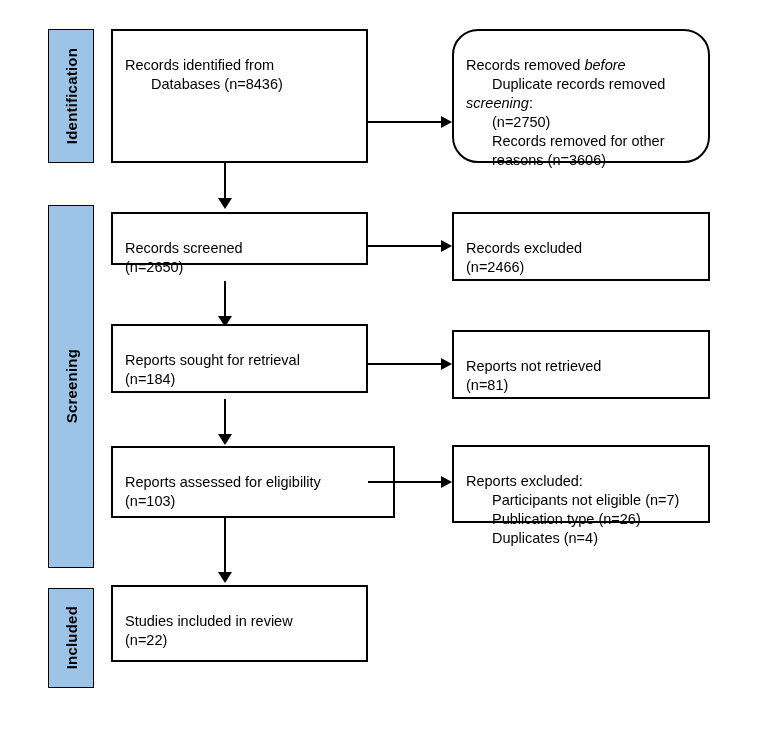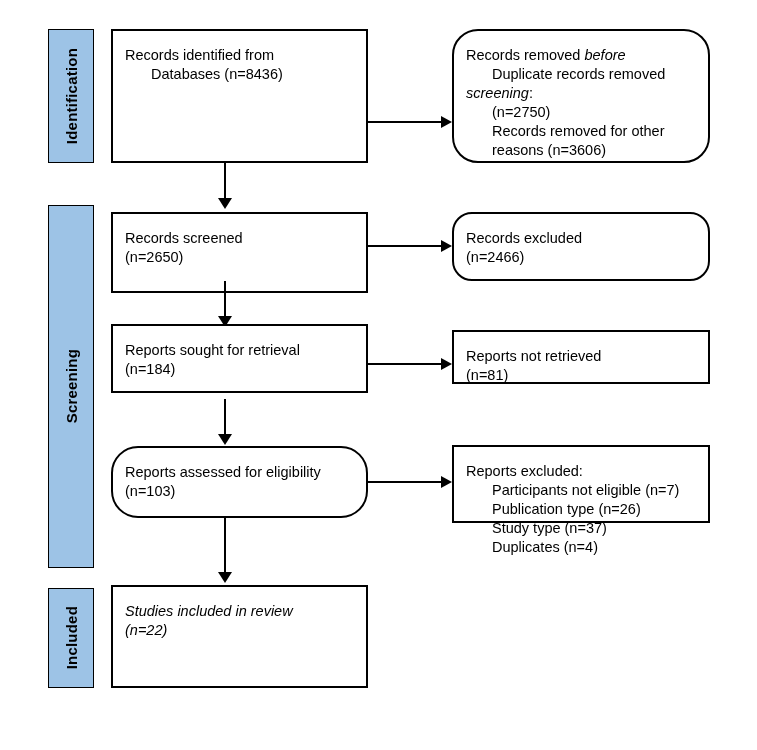--- a/index.html
+++ b/index.html
@@ -33,21 +33,21 @@
     font-weight: bold;
     color: #000000;
     letter-spacing: 0.2px;
     white-space: nowrap;
   }
   .flow-box {
     position: absolute;
     background: #ffffff;
     border: 2px solid #000000;
     box-sizing: border-box;
-    padding: 15px 12px 6px 12px;
+    padding: 25px 12px 6px 12px;
   }
   .flow-box .line {
     font-size: 14.5px;
     line-height: 19px;
     color: #000000;
     white-space: pre-wrap;
   }
   .flow-box .line.indent {
     padding-left: 26px;
   }
@@ -108,69 +108,68 @@
     <div class="line indent">Records removed for other</div>
     <div class="line indent">reasons (n=3606)</div>
   </div>
 
   <div class="conn h-line" style="left:368px; top:121px; width:75px;"></div>
   <div class="arrow-right" style="left:441px; top:116px;"></div>
 
   <div class="conn v-line" style="left:224px; top:163px; height:39px;"></div>
   <div class="arrow-down" style="left:218px; top:198px;"></div>
 
-  <div class="flow-box" style="left:111px; top:212px; width:257px; height:81px;">
+  <div class="flow-box" style="left:111px; top:212px; width:257px; height:53px;">
     <div class="line">Records screened</div>
     <div class="line">(n=2650)</div>
   </div>
 
-  <div class="flow-box" style="left:452px; top:212px; width:258px; height:69px;border-radius:20px;">
+  <div class="flow-box" style="left:452px; top:212px; width:258px; height:69px;">
     <div class="line">Records excluded</div>
     <div class="line">(n=2466)</div>
   </div>
 
   <div class="conn h-line" style="left:368px; top:245px; width:75px;"></div>
   <div class="arrow-right" style="left:441px; top:240px;"></div>
 
   <div class="conn v-line" style="left:224px; top:281px; height:39px;"></div>
   <div class="arrow-down" style="left:218px; top:316px;"></div>
 
   <div class="flow-box" style="left:111px; top:324px; width:257px; height:69px;">
     <div class="line">Reports sought for retrieval</div>
     <div class="line">(n=184)</div>
   </div>
 
-  <div class="flow-box" style="left:452px; top:330px; width:258px; height:54px;">
+  <div class="flow-box" style="left:452px; top:330px; width:258px; height:69px;">
     <div class="line">Reports not retrieved</div>
     <div class="line">(n=81)</div>
   </div>
 
   <div class="conn h-line" style="left:368px; top:363px; width:75px;"></div>
   <div class="arrow-right" style="left:441px; top:358px;"></div>
 
   <div class="conn v-line" style="left:224px; top:399px; height:39px;"></div>
   <div class="arrow-down" style="left:218px; top:434px;"></div>
 
-  <div class="flow-box" style="left:111px; top:446px; width:257px; height:72px;border-radius:27px;">
+  <div class="flow-box" style="left:111px; top:446px; width:284px; height:72px;">
     <div class="line">Reports assessed for eligibility</div>
     <div class="line">(n=103)</div>
   </div>
 
   <div class="flow-box" style="left:452px; top:445px; width:258px; height:78px;">
     <div class="line">Reports excluded:</div>
     <div class="line indent">Participants not eligible (n=7)</div>
     <div class="line indent">Publication type (n=26)</div>
-    <div class="line indent">Study type (n=37)</div>
     <div class="line indent">Duplicates (n=4)</div>
   </div>
 
   <div class="conn h-line" style="left:368px; top:481px; width:75px;"></div>
   <div class="arrow-right" style="left:441px; top:476px;"></div>
 
   <div class="conn v-line" style="left:224px; top:518px; height:58px;"></div>
   <div class="arrow-down" style="left:218px; top:572px;"></div>
 
-  <div class="flow-box" style="left:111px; top:585px; width:257px; height:103px;font-style:italic;">
+  <div class="flow-box" style="left:111px; top:585px; width:257px; height:77px;">
     <div class="line">Studies included in review</div>
     <div class="line">(n=22)</div>
   </div>
 
 </div>
 
 </body></html>

